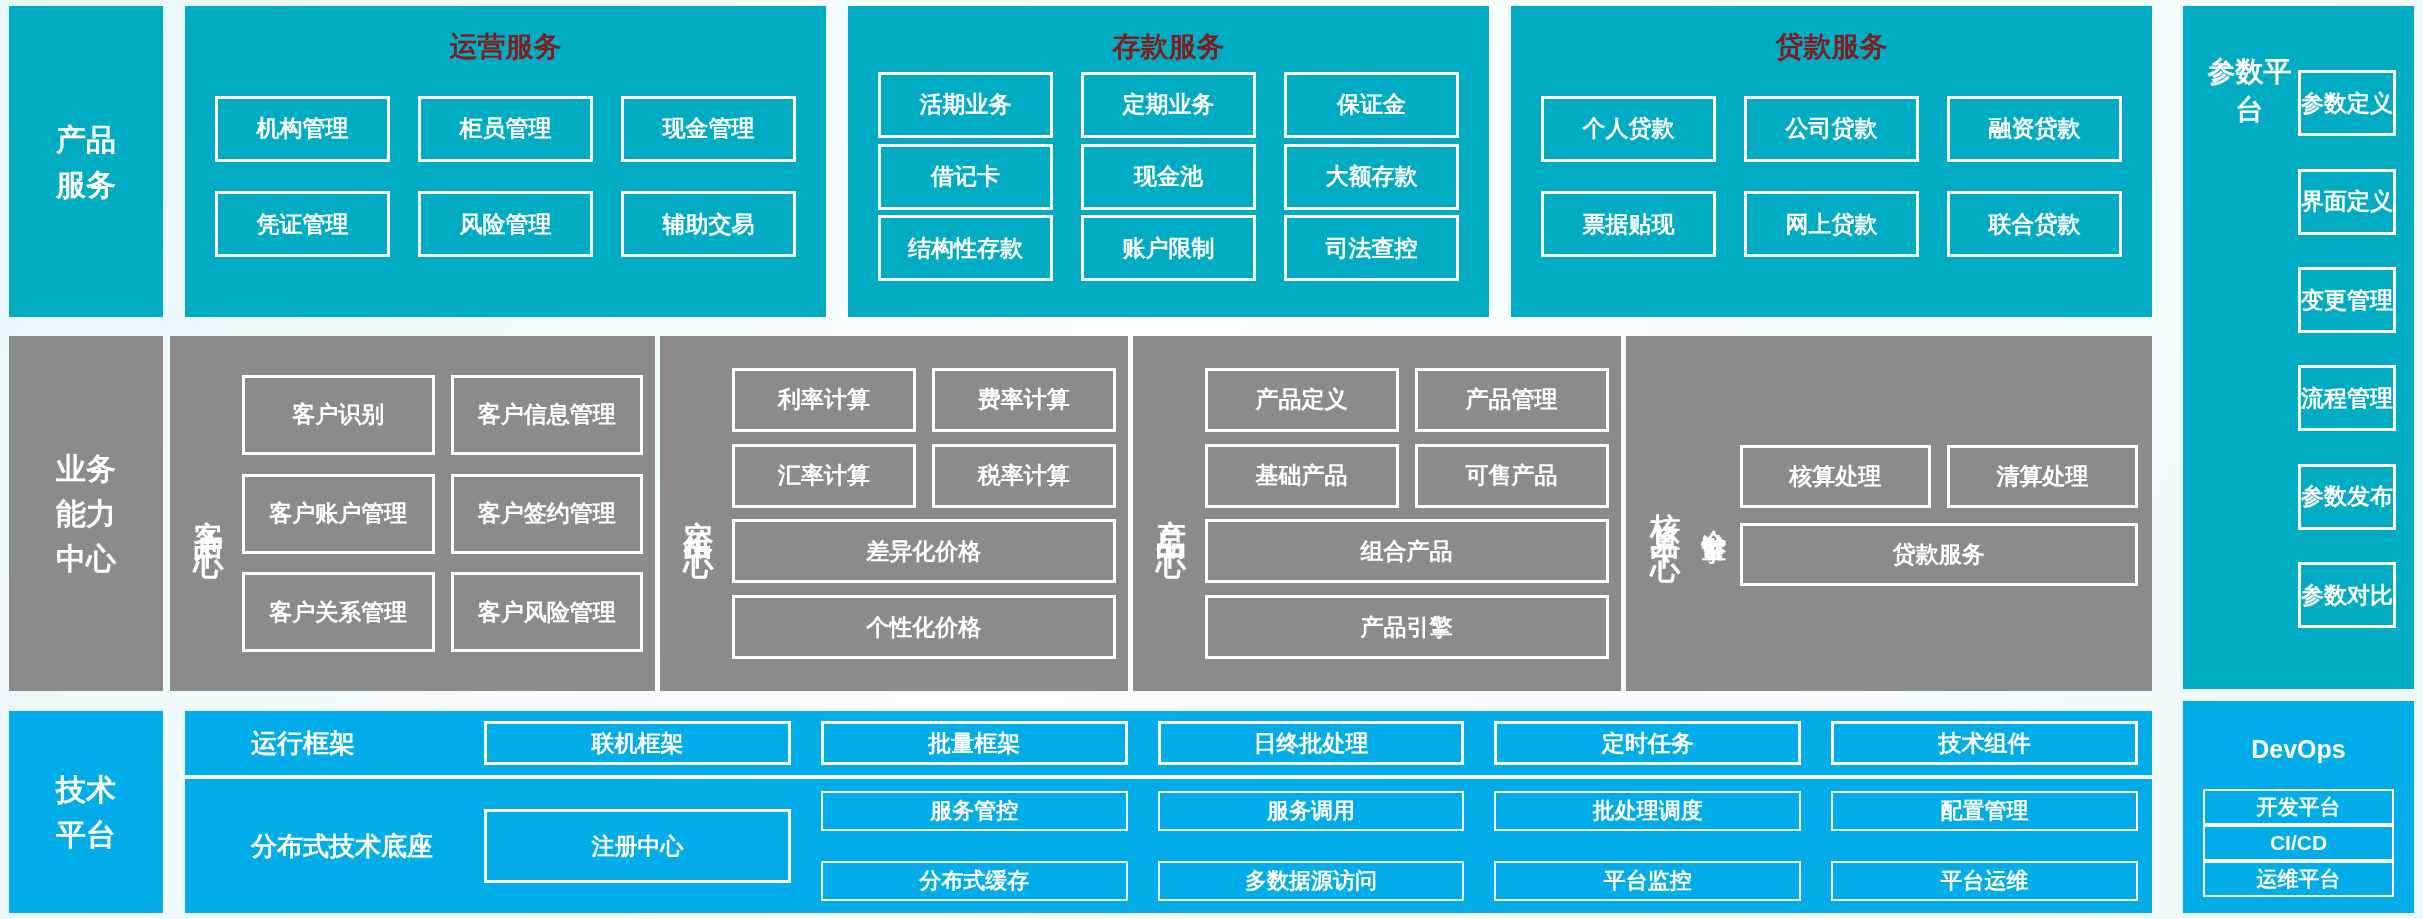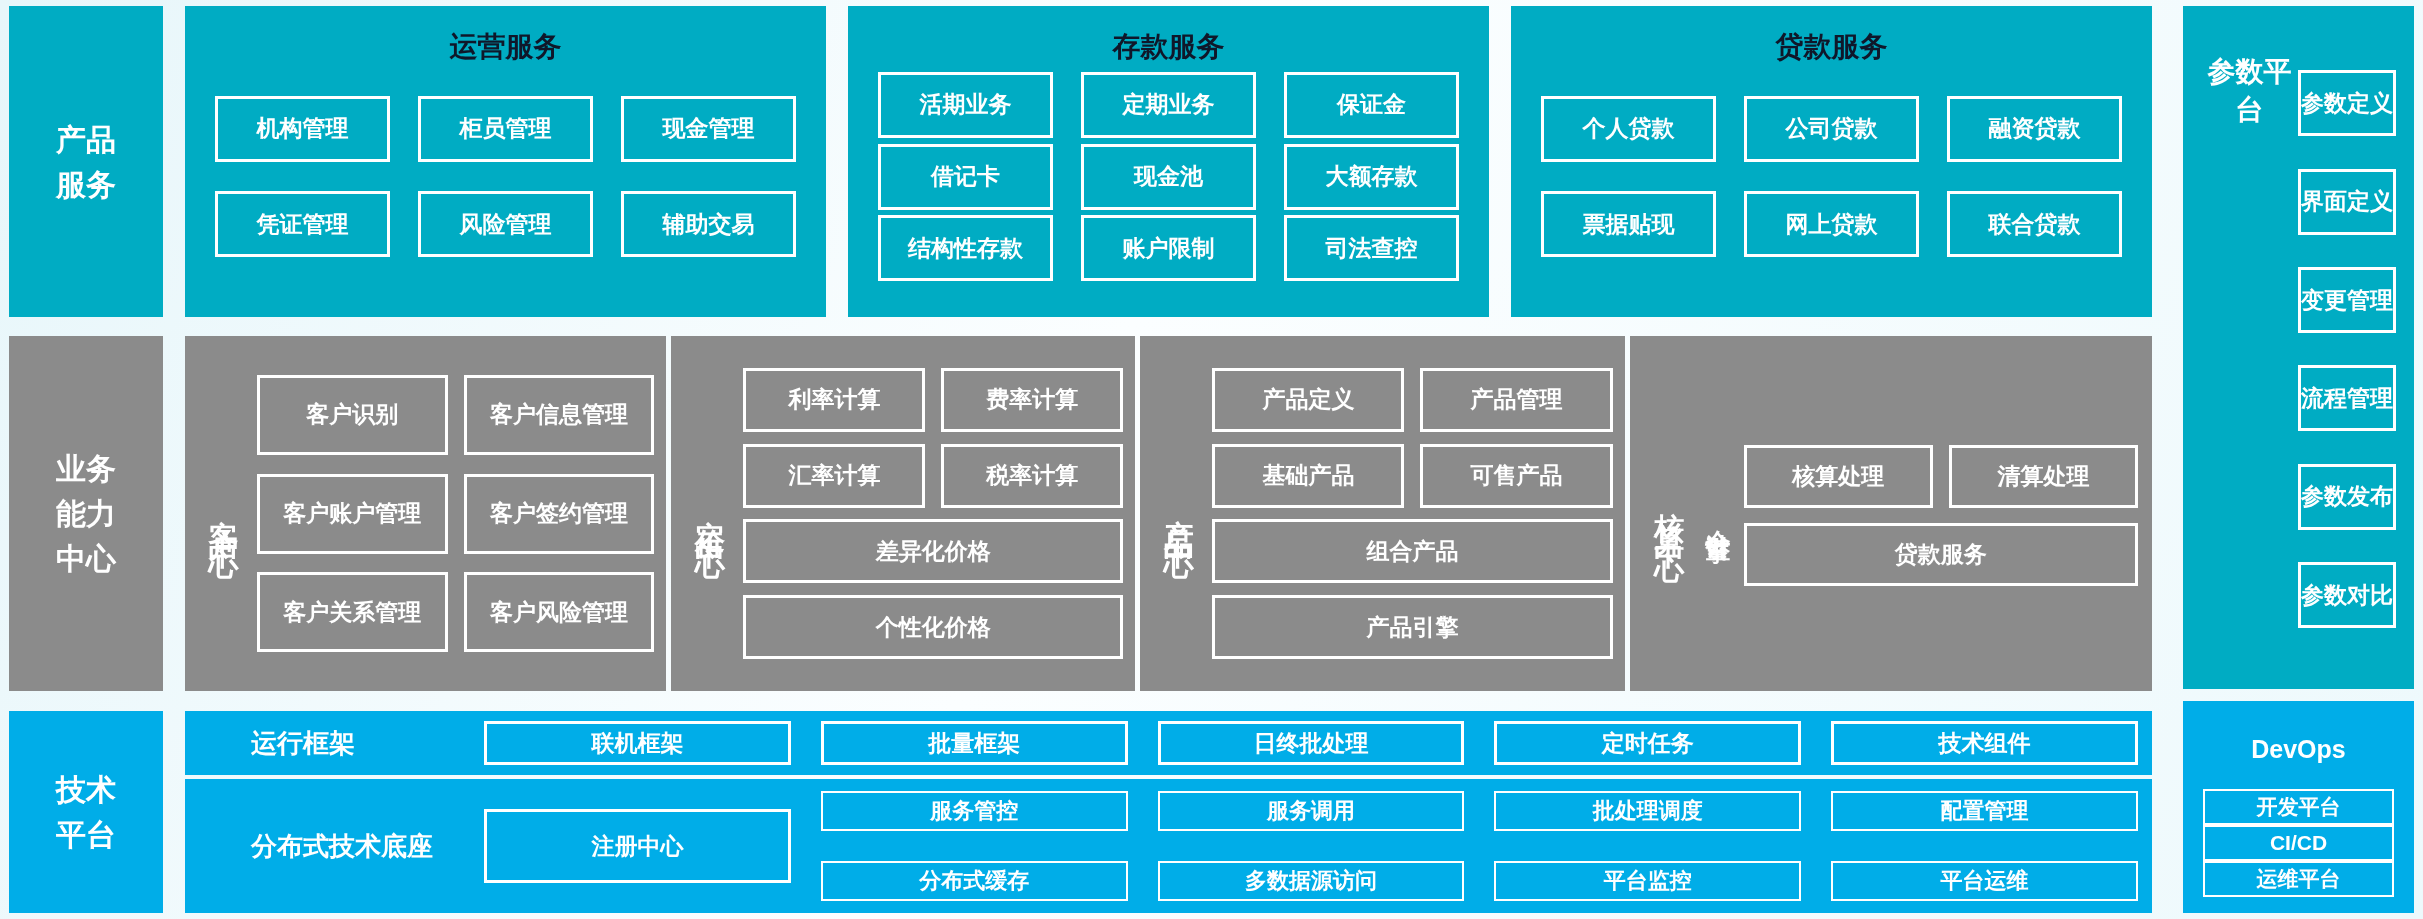--- a/index.html
+++ b/index.html
@@ -34,21 +34,21 @@
   .box{
     box-sizing:border-box;
     border:3px solid #fff;color:#fff;
     font-weight:700;font-size:23px;
     display:flex;align-items:center;justify-content:center;
     text-align:center;white-space:nowrap;
   }
 
   
   .svc{flex:1;display:flex;flex-direction:column;padding:20px 30px 30px;}
-  .svc-title{color:#0f172a;font-size:28px;font-weight:700;text-align:center;margin:2px 0 0;}
+  .svc-title{color:#7f1d1d;font-size:28px;font-weight:700;text-align:center;margin:2px 0 0;}
   .btn-rows{flex:1;display:flex;flex-direction:column;justify-content:space-evenly;}
   .btn-row{display:flex;gap:28px;}
   .btn-row .box{flex:1;height:66px;}
 
   
   .center{display:flex;padding-left:12px;}
   .vlabel{
     writing-mode:vertical-rl;text-orientation:upright;
     color:#fff;font-weight:700;font-size:30px;letter-spacing:9px;
     display:flex;align-items:center;justify-content:center;
@@ -58,21 +58,21 @@
   .center-row{display:flex;gap:16px;}
   .center-row .box{flex:1;height:64px;}
   .customer .center-row .box{height:80px;}
   .box.wide{width:100%;}
 
   .c-customer{flex:482 0 0;}
   .c-pricing{flex:464 0 0;}
   .c-product{flex:485 0 0;}
   .c-account{flex:522 0 0;}
   .row-mid{gap:5px;}
-  .row-mid .side-label{margin-right:17px;}
+  .row-mid .side-label{margin-right:2px;}
 
   .acct{display:flex;padding-left:14px;}
   .acct > .vlabel{width:50px;flex:0 0 50px;letter-spacing:13px;}
   .acct-groups{flex:1;display:flex;flex-direction:column;justify-content:space-evenly;padding:24px 14px 20px 0;}
   .acct-group{display:flex;}
   .acct-group .vlabel{width:50px;flex:0 0 50px;font-size:25px;letter-spacing:3px;}
   .acct-grid{flex:1;display:flex;flex-direction:column;gap:15px;}
   .acct-grid .center-row .box{height:63px;}
 
   

